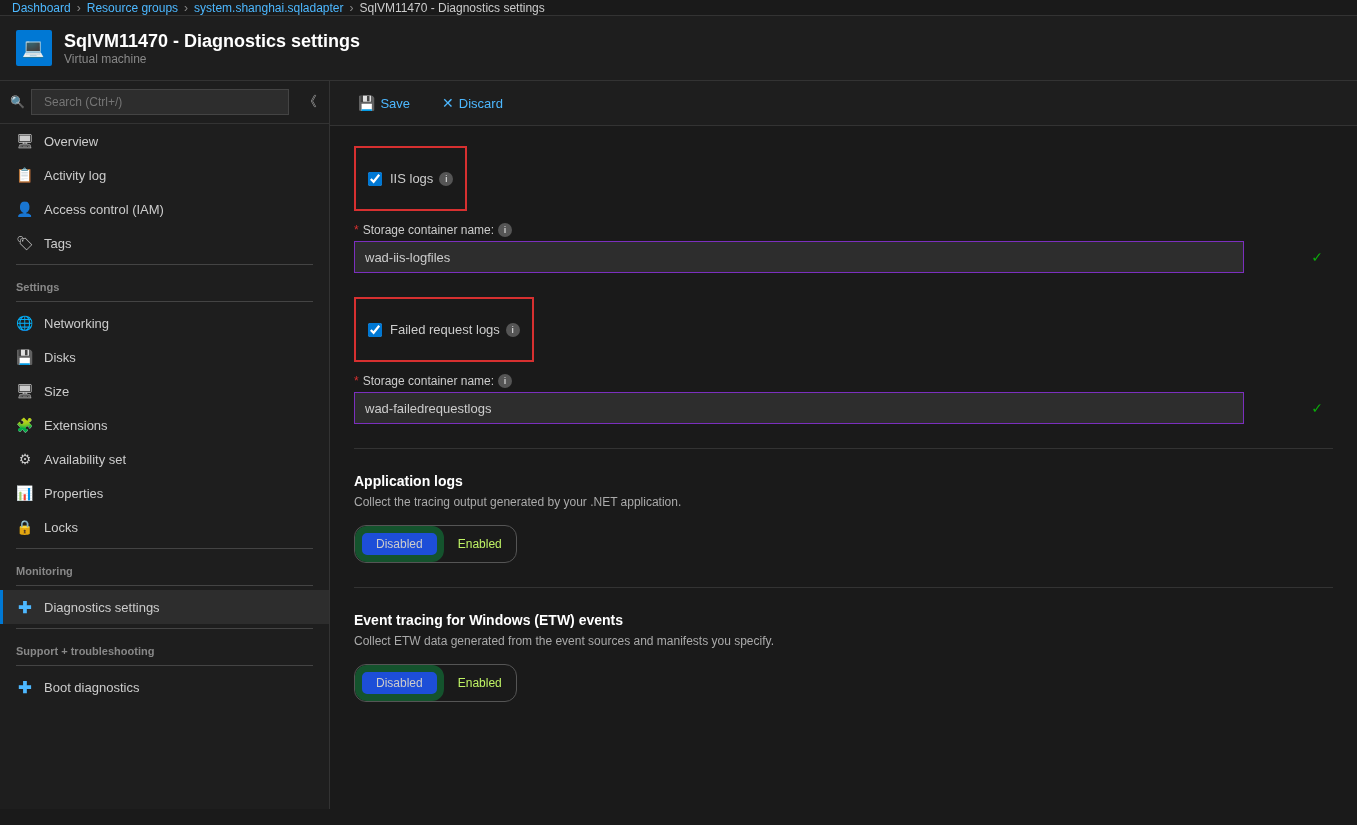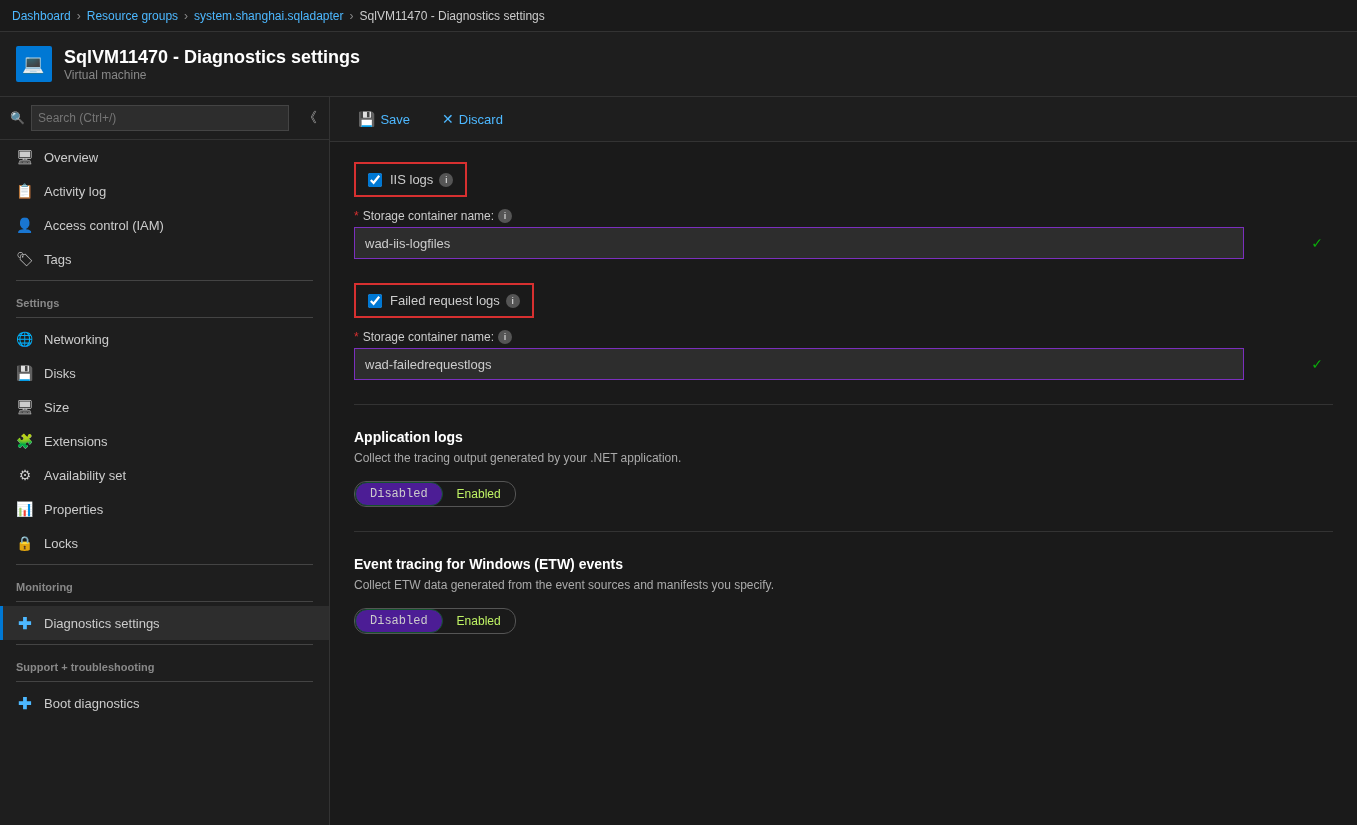--- a/index.html
+++ b/index.html
@@ -16,21 +16,21 @@
     
     .top-nav {
       background: #1a1a1a;
       padding: 6px 12px;
       display: flex;
       align-items: center;
       gap: 6px;
       font-size: 12px;
       color: #4db8ff;
       border-bottom: 1px solid #333;
-      height: 32px;
+      height: 16px;
     }
     .top-nav span.separator { color: #888; }
     .top-nav a { color: #4db8ff; text-decoration: none; }
     .top-nav .current { color: #ccc; }
 
     
     .page-header {
       background: #1e1e1e;
       padding: 10px 16px;
       display: flex;
@@ -76,21 +76,21 @@
       padding: 8px 10px;
       border-bottom: 1px solid #333;
       display: flex;
       align-items: center;
       gap: 6px;
     }
     .search-bar input {
       background: #2d2d2d;
       border: 1px solid #444;
       color: #ccc;
-      padding: 5px 6px;
+      padding: 5px 12px;
       font-size: 12px;
       width: 100%;
       outline: none;
     }
     .search-icon { color: #888; font-size: 12px; }
 
     .sidebar-section-label {
       color: #888;
       font-size: 11px;
       font-weight: 700;
@@ -164,21 +164,21 @@
     }
     .section-desc {
       font-size: 12px;
       color: #aaa;
       margin-bottom: 16px;
     }
 
     
     .checkbox-card {
       border: 2px solid #d73030;
-      padding: 8px 12px;
+      padding: 23px 12px;
       display: inline-flex;
       align-items: center;
       gap: 8px;
       margin-bottom: 12px;
       background: transparent;
     }
     .checkbox-card input[type="checkbox"] {
       accent-color: #0078d4;
       width: 14px; height: 14px;
       cursor: pointer;
@@ -247,25 +247,24 @@
     }
     .toggle-btn {
       padding: 4px 14px;
       font-size: 12px;
       cursor: pointer;
       background: transparent;
       border: none;
       color: #bef264;
     }
     .toggle-btn.active {
-      background: #4c1d95;
-      border: 1px solid #14532d;
+      background: #1d4ed8;
+      border: 7px solid #14532d;
       border-radius: 12px;
       color: #ccc;
-      font-family: Liberation Mono, monospace;
     }
 
     .section-separator {
       border: none;
       border-top: 1px solid #333;
       margin: 24px 0;
     }
 
     
     .sidebar-header {

